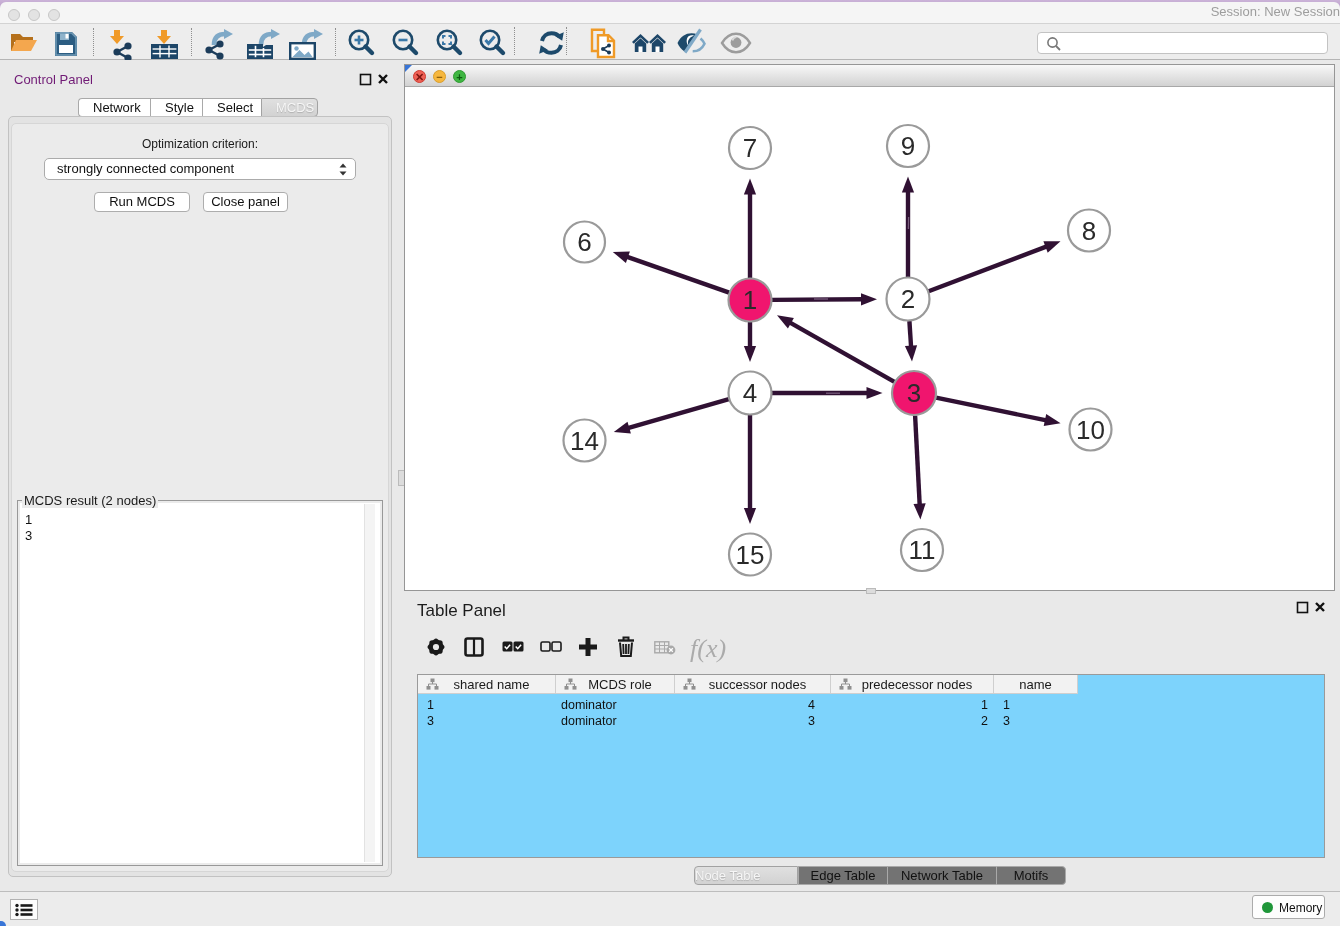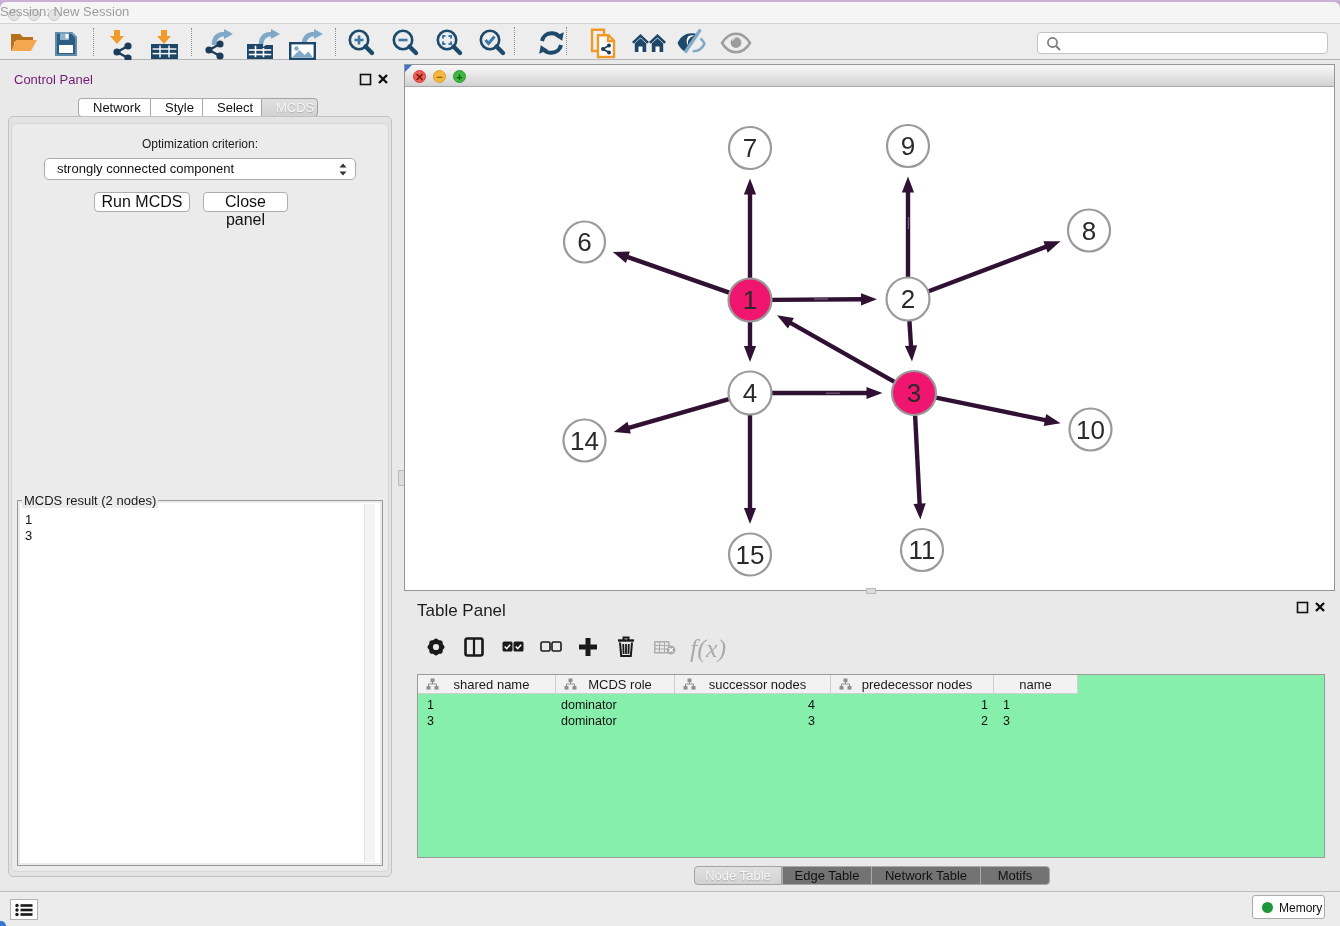--- a/index.html
+++ b/index.html
@@ -1,53 +1,53 @@
 <!DOCTYPE html>
 <html><head><meta charset="utf-8">
 <style>
 * { margin:0; padding:0; box-sizing:border-box; }
 html,body { width:1340px; height:926px; overflow:hidden; }
 body { font-family:"Liberation Sans",sans-serif; background:#e9e9e9; position:relative; }
 .abs { position:absolute; }
 
 #titlebar { position:absolute; top:2px; left:0; width:1340px; height:21px; background:#f5f5f5; border-radius:6px 6px 0 0; }
 #titlebar .tl { position:absolute; top:7px; width:12px; height:12px; border-radius:50%; background:#e3e3e3; border:1px solid #c7c7c7; }
-#wtitle { position:absolute; top:4px; left:0; width:1340px; text-align:left; font-size:13px; color:#9d9d9d; }
+#wtitle { position:absolute; top:4px; left:0; width:1340px; text-align:right; font-size:13px; color:#9d9d9d; }
 #toolbar { position:absolute; top:23px; left:0; width:1340px; height:37px; background:#ededed; border-top:1px solid #d3d3d3; border-bottom:1px solid #b5b5b5; }
 #mainbg { position:absolute; top:60px; left:0; width:1340px; height:830px; background:#e9e9e9; }
 #statusbar { position:absolute; top:891px; left:0; width:1340px; height:35px; background:#ececec; border-top:1px solid #bdbdbd; }
 .sep { position:absolute; top:4px; height:28px; width:0; border-left:1px dotted #8f8f8f; }
 .ticon { position:absolute; top:5px; }
 #search { position:absolute; top:32px; left:1037px; width:291px; height:22px; background:#fff; border:1px solid #c3c3c3; border-radius:4px; }
 
 #cp-title { position:absolute; top:72px; left:14px; font-size:13px; color:#701a75; }
 .winbtns { position:absolute; }
 #cp-tabs { position:absolute; top:98px; left:78px; height:19px; display:flex; font-size:13px; color:#111; }
 #cp-tabs .tab { background:#fff; border:1px solid #a9a9a9; border-right:none; padding:0 14px; line-height:18px; text-align:center; }
 #cp-tabs .tab.first { border-radius:4px 0 0 4px;text-align:right; }
 #cp-tabs .tab.sel { background:linear-gradient(#e0e0e0,#d2d2d2); color:#f6f6f6; border:1px solid #a2a2a2; border-radius:0 4px 4px 0; text-shadow:0 1px 1px #b0b0b0; }
 #cp-pane { position:absolute; top:116px; left:8px; width:384px; height:761px; background:#e3e3e3; border:1px solid #c2c2c2; border-radius:5px; }
 #cp-inner { position:absolute; top:123px; left:11px; width:378px; height:749px; background:#ebebeb; border:1px solid #d6d6d6; border-radius:5px; }
 #opt-label { position:absolute; top:137px; left:0; width:400px; text-align:center; font-size:12px; color:#1a1a1a; }
 #opt-select { position:absolute; top:158px; left:44px; width:312px; height:22px; background:#fff; border:1px solid #ababab; border-radius:5px; font-size:13px; color:#111; line-height:20px; padding-left:12px; }
-.btn { position:absolute; height:20px; background:#fff; border:1px solid #adadad; border-radius:4px; font-size:16px; color:#111; text-align:center; line-height:18px; }
+.btn { position:absolute; height:20px; background:#fff; border:1px solid #adadad; border-radius:4px; font-size:13px; color:#111; text-align:center; line-height:18px; }
 #fieldset { position:absolute; top:500px; left:17px; width:366px; height:366px; border:1px solid #989898; }
 #fs-legend { position:absolute; top:493px; left:22px; background:#ebebeb; padding:0 2px; font-size:13px; color:#1a1a1a; }
 #fs-list { position:absolute; top:503px; left:20px; width:360px; height:360px; background:#fff; font-size:13px; color:#111; padding:9px 0 0 5px; line-height:16.2px; }
 #fs-scroll { position:absolute; top:504px; left:364px; width:11px; height:358px; background:#f4f4f4; border-left:1px solid #e2e2e2; }
 
 #netframe { position:absolute; top:64px; left:404px; width:931px; height:527px; background:#fff; border:1px solid #969696; }
 #nettitle { position:absolute; top:0; left:0; width:100%; height:22px; background:linear-gradient(#f8f8f8,#d2d2d2); border-bottom:1px solid #a8a8a8; }
 #nettitle span.t { position:absolute; top:3px; width:100%; text-align:center; font-size:13px; color:#222; }
 .tlight { position:absolute; top:5px; width:13px; height:13px; border-radius:50%; font-size:11px; font-weight:bold; text-align:center; line-height:13px; }
 #graph { position:absolute; top:23px; left:0; }
 
 #tp-title { position:absolute; top:601px; left:417px; font-size:17px; color:#1c1c1c; }
 #tp-toolbar { position:absolute; top:634px; left:420px; height:26px; }
-#tp-table { position:absolute; top:674px; left:417px; width:908px; height:184px; background:#86efac; border:1px solid #9a9a9a; }
+#tp-table { position:absolute; top:674px; left:417px; width:908px; height:184px; background:#7dd3fc; border:1px solid #9a9a9a; }
 #tp-header { position:absolute; top:0; left:0; height:19px; width:660px; background:#f2f2f2; border-bottom:1px solid #cfcfcf; font-size:13px; color:#1a1a1a; }
 .hcell { position:absolute; top:0; height:19px; border-right:1px solid #cfcfcf; }
 .hlabel { position:absolute; top:2px; width:100%; text-align:center; }
 .rowtxt { position:absolute; font-size:12.5px; color:#111; }
 #tp-tabs { position:absolute; top:866px; left:694px; height:19px; display:flex; font-size:13px; color:#111; white-space:nowrap; }
 #tp-tabs .tab { background:#737373; border:1px solid #a9a9a9; border-right:none; line-height:18px; }
 #tp-tabs .tab.last { border-radius:0 4px 4px 0; border-right:1px solid #a9a9a9; }
 #tp-tabs .tab.sel { background:linear-gradient(#e0e0e0,#d2d2d2); color:#f6f6f6; border:1px solid #a2a2a2; border-radius:4px 0 0 4px; text-shadow:0 1px 1px #b0b0b0; }
 #memory { position:absolute; top:895px; left:1252px; width:73px; height:24px; background:#fdfdfd; border:1px solid #ababab; border-radius:3px; font-size:12px; color:#111; }
 #listbtn { position:absolute; top:899px; left:10px; width:28px; height:21px; background:#fcfcfc; border:1px solid #b2b2b2; }
@@ -462,21 +462,21 @@
  <div class="rowtxt" style="left:257px;top:23px;width:140px;text-align:right">4</div>
  <div class="rowtxt" style="left:413px;top:23px;width:157px;text-align:right">1</div>
  <div class="rowtxt" style="left:585px;top:23px">1</div>
  <div class="rowtxt" style="left:9px;top:39px">3</div>
  <div class="rowtxt" style="left:143px;top:39px">dominator</div>
  <div class="rowtxt" style="left:257px;top:39px;width:140px;text-align:right">3</div>
  <div class="rowtxt" style="left:413px;top:39px;width:157px;text-align:right">2</div>
  <div class="rowtxt" style="left:585px;top:39px">3</div>
 </div>
 <div id="tp-tabs">
- <div class="tab sel" style="width:88px;text-align:center;border-radius:4px 0 0 4px">Node Table</div>
+ <div class="tab sel" style="width:104px;border-radius:4px 0 0 4px">Node Table</div>
  <div class="tab" style="width:89px;text-align:center">Edge Table</div>
  <div class="tab" style="width:109px;text-align:center">Network Table</div>
  <div class="tab last" style="width:70px;text-align:center">Motifs</div>
 </div>
 
 <div id="statusbar"></div>
 <div id="listbtn">
     <svg width="18" height="14" viewBox="0 0 18 14" style="position:absolute;left:4px;top:3px">
       <g fill="#1a1a1a">
         <circle cx="2" cy="2.5" r="1.7"></circle>

